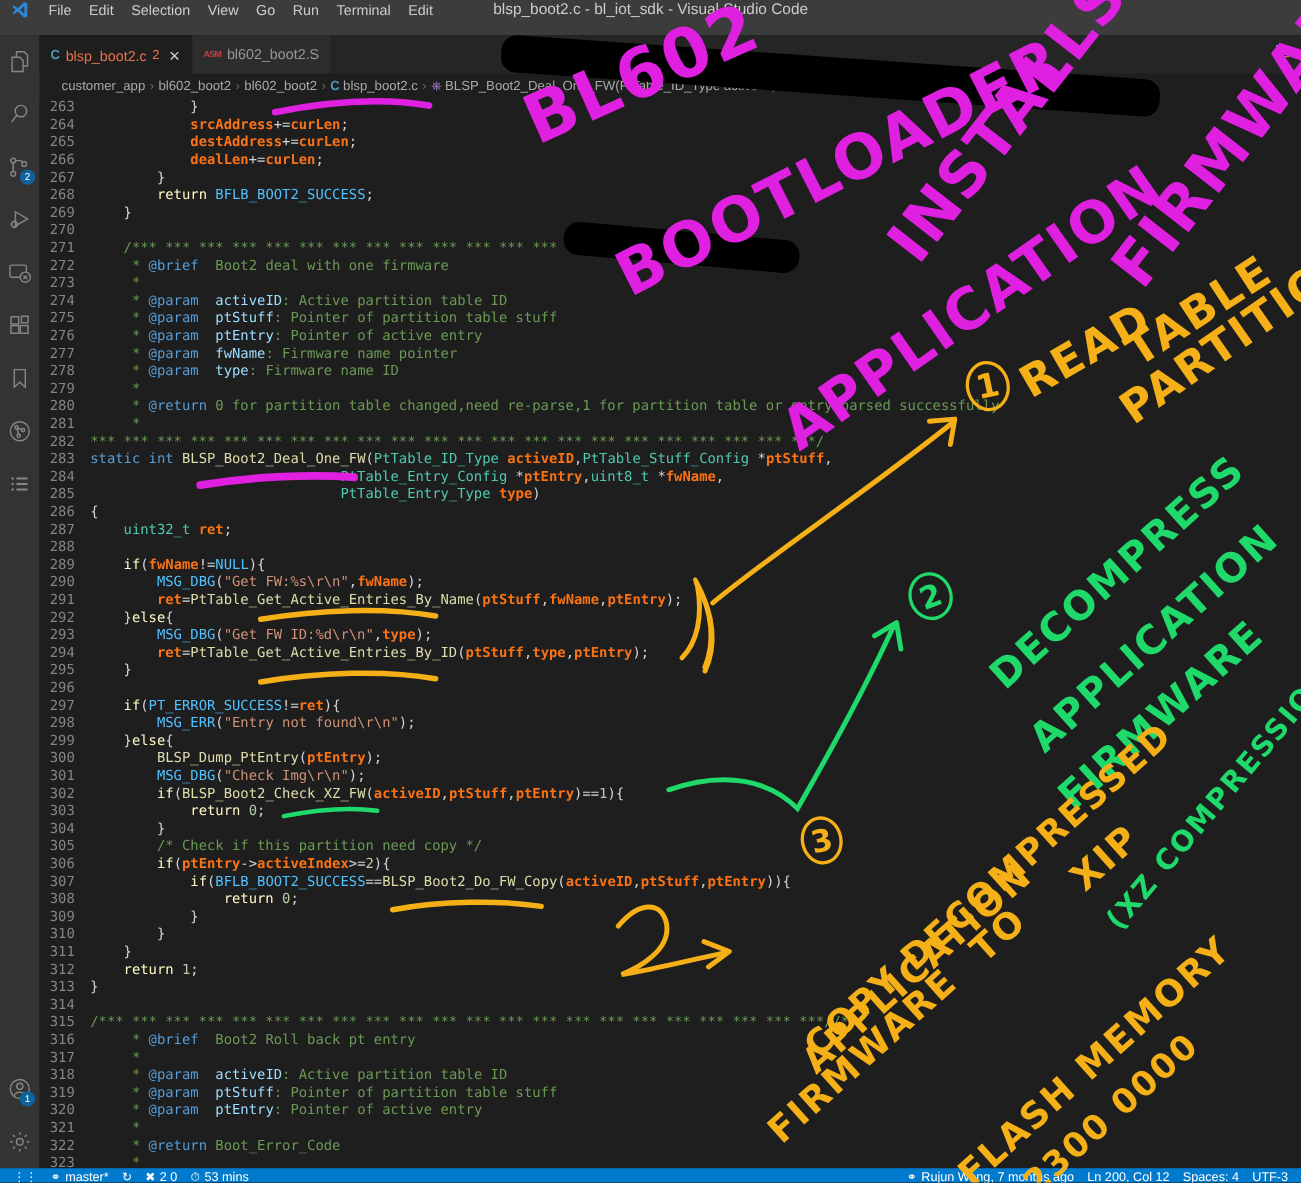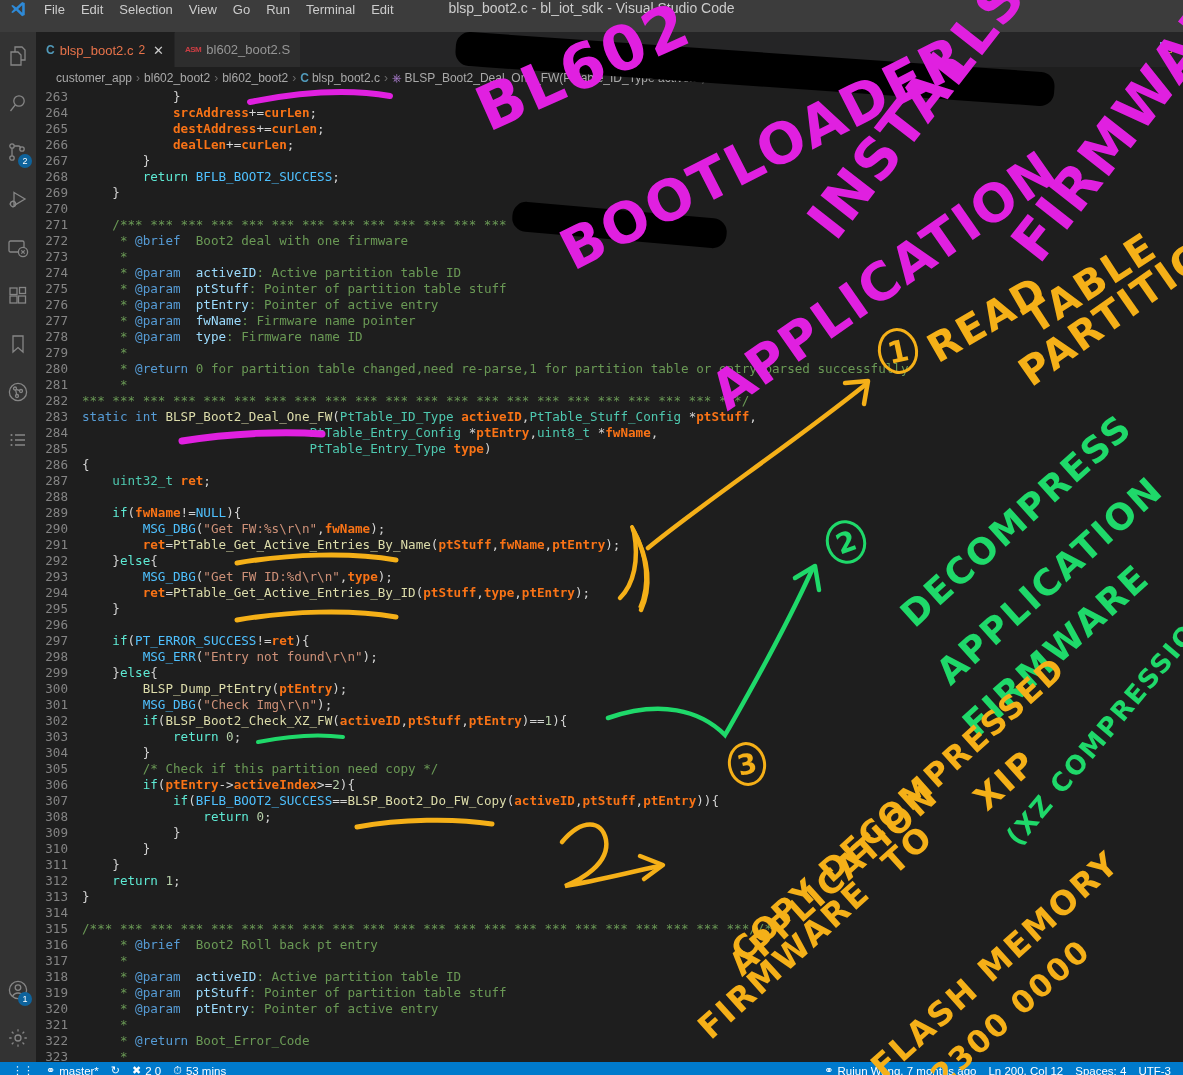--- a/index.html
+++ b/index.html
@@ -79,21 +79,21 @@
     font-size:12.6px; line-height:16px; padding-top:0px; white-space:pre;
   }
   .ln-row { display:flex; height:16px; }
   .lnum {
     width:46px; flex:none; text-align:right; padding-right:14px;
     color:#858585; font-size:12.6px; user-select:none;
   }
   .lcode { flex:1; color:#d4d4d4; }
   
   .kw   { color:#569cd6; }          
-  .ctrl { color:#5eead4; }          
+  .ctrl { color:#fef9c3; }          
   .typ  { color:#4ec9b0; }          
   .fn   { color:#dcdcaa;text-align:right; }          
   .var  { color:#f97316;font-weight:bold; }          
   .num  { color:#b5cea8; }
   .str  { color:#ce9178; }
   .cmt  { color:#6a9955; }
   .cpar { color:#569cd6; }
   .cid  { color:#9cdcfe; }
   .mac  { color:#4fc1ff; }
   .pun  { color:#d4d4d4; }

